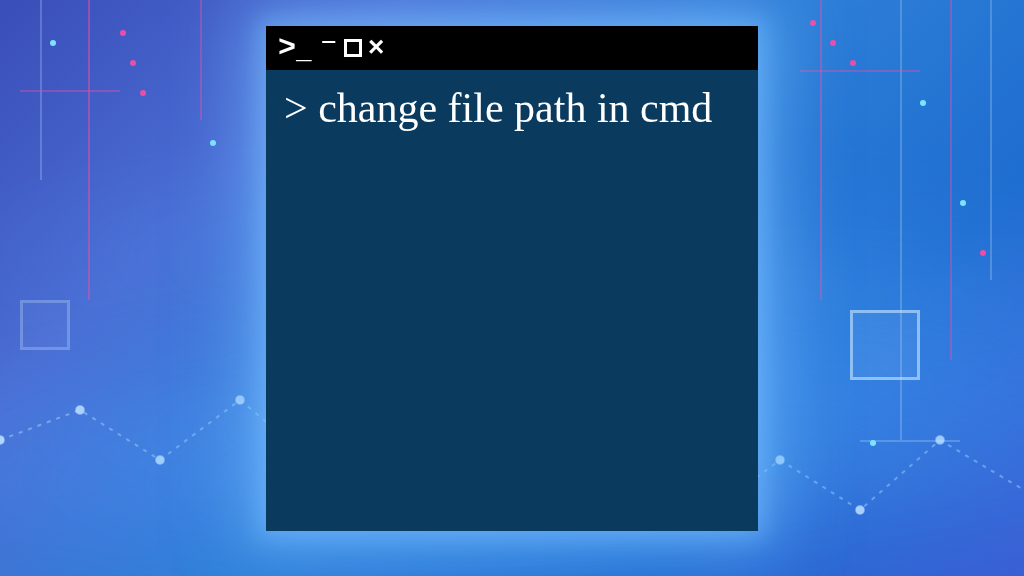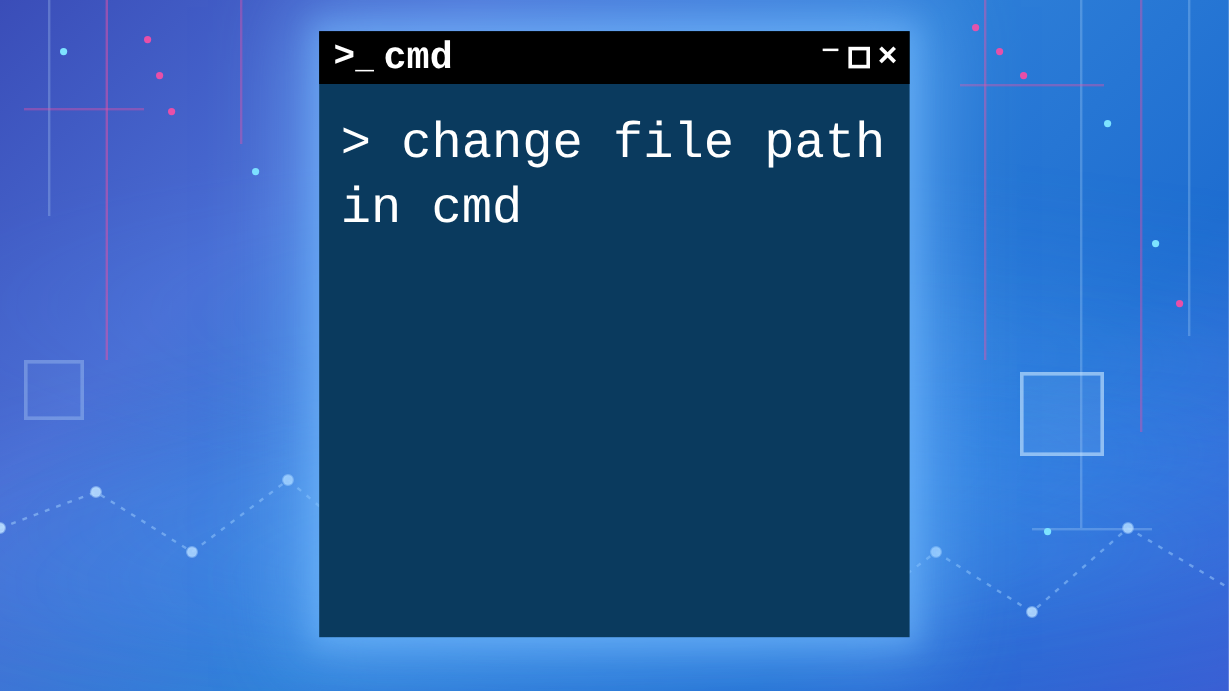--- a/index.html
+++ b/index.html
@@ -118,25 +118,25 @@
       cursor: pointer;
     }
     .ctrl-min { font-size: 30px; position: relative; top: -6px; }
     .ctrl-max {
       width: 18px; height: 18px;
       border: 3px solid #fff;
     }
     .ctrl-close { font-size: 28px; font-weight: bold; }
 
     .terminal-body {
-      padding: 24px 18px;
+      padding: 12px 18px;
       color: #ffffff;
       font-size: 42px;
       line-height: 1.28;
-      font-family: Liberation Mono, monospace;
+      font-family: Liberation Serif, serif;
       white-space: pre-wrap;
       word-break: break-word;
     }
     .terminal-body .gt-prompt { }
 
   </style>
 </head>
 <body>
 
 <div class="bg-layer">
@@ -186,21 +186,20 @@
     <div class="dot cyan" style="left:870px; top:440px;"></div>
   </div>
 </div>
 
 <div class="terminal">
   <div class="titlebar">
     <span class="prompt-icon">
       <span class="gt">&gt;</span>
         <span class="underscore">_</span>
     </span>
-    <span class="title-text">cmd</span>
     <span class="window-controls">
       <span class="ctrl ctrl-min">–</span>
       <span class="ctrl ctrl-max"></span>
       <span class="ctrl ctrl-close">×</span>
     </span>
   </div>
   <div class="terminal-body"><span class="gt-prompt">&gt;</span> <span>change file path in cmd</span></div>
 </div>
 
 </body></html>

